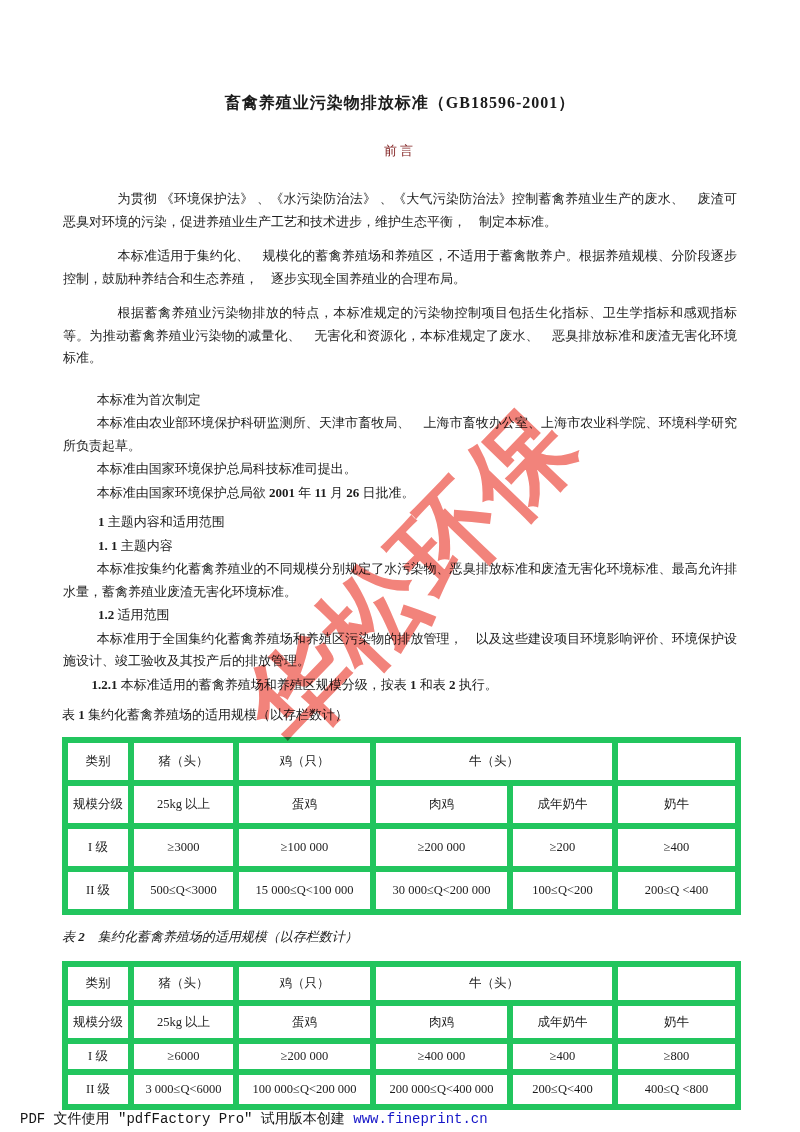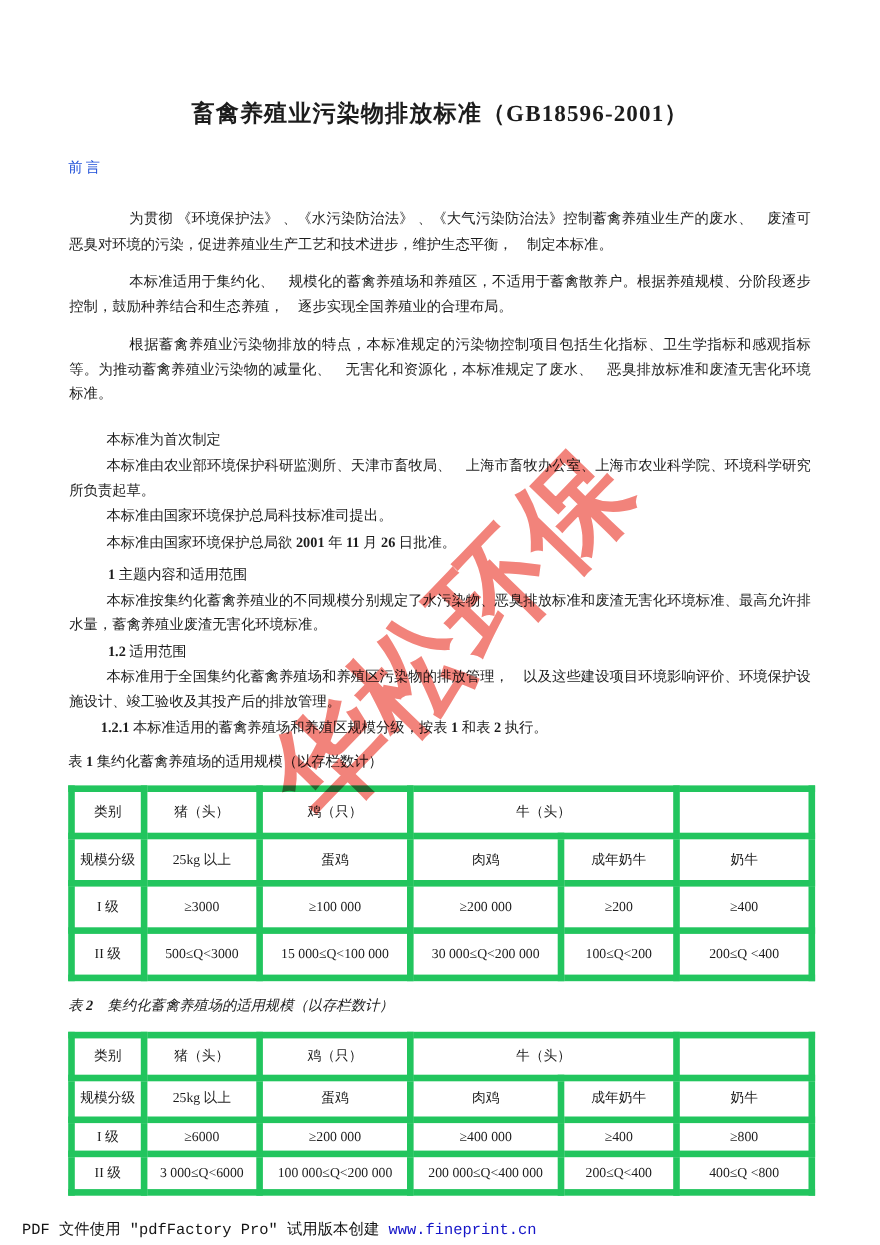--- a/index.html
+++ b/index.html
@@ -11,32 +11,33 @@
     background: #ffffff;
     font-family: "Liberation Serif", serif;
     color: #1c1c1c;
     overflow: hidden;
   }
   .content { padding: 90px 62px 0 62px; }
 
   .doc-title {
     margin: 0;
     text-align: center;
-    font-size: 21px;
+    font-size: 16px;
     line-height: 26px;
     font-weight: bold;
     letter-spacing: 1px;
   }
   .preface {
     margin-top: 26px;
-    text-align: left;
-    color: #1d4ed8;
+    text-align: center;
+    color: #7f1d1d;
     font-size: 13px;
     line-height: 20px;
     letter-spacing: 3px;
+    font-family: Liberation Mono, monospace;
   }
 
   p { margin: 1px; font-size: 13px; line-height: 22.5px; text-align: justify; }
   .para-lg { text-indent: 4.2em; }
   .first-para { margin-top: 26px; }
   .para-lg + .para-lg { margin-top: 12px; }
 
   .notes-block { margin-top: 19px; }
   .indent-sm { text-indent: 2.6em; }
   .section-block { margin-top: 7px; }
@@ -121,20 +122,21 @@
 
     <div class="notes-block">
       <p class="indent-sm">本标准为首次制定</p>
       <p class="indent-sm">本标准由农业部环境保护科研监测所、天津市畜牧局、　上海市畜牧办公室、上海市农业科学院、环境科学研究所负责起草。</p>
       <p class="indent-sm">本标准由国家环境保护总局科技标准司提出。</p>
       <p class="indent-sm"><span>本标准由国家环境保护总局欲 </span><span class="bnum">2001</span><span> 年 </span><span class="bnum">11</span><span> 月 </span><span class="bnum">26</span><span> 日批准。</span></p>
     </div>
 
     <div class="section-block">
       <p class="indent-h"><span class="bnum">1</span><span> 主题内容和适用范围</span></p>
+      <p class="indent-h"><span class="bnum">1. 1</span><span> 主题内容</span></p>
       <p class="indent-sm">本标准按集约化蓄禽养殖业的不同规模分别规定了水污染物、恶臭排放标准和废渣无害化环境标准、最高允许排水量，蓄禽养殖业废渣无害化环境标准。</p>
       <p class="indent-h"><span class="bnum">1.2</span><span> 适用范围</span></p>
       <p class="indent-sm">本标准用于全国集约化蓄禽养殖场和养殖区污染物的排放管理，　以及这些建设项目环境影响评价、环境保护设施设计、竣工验收及其投产后的排放管理。</p>
       <p class="indent-xs"><span class="bnum">1.2.1</span><span> 本标准适用的蓄禽养殖场和养殖区规模分级，按表 </span><span class="bnum">1</span><span> 和表 </span><span class="bnum">2</span><span> 执行。</span></p>
     </div>
 
     <div class="tcap tcap-1"><span>表 </span><span class="bnum">1</span><span> 集约化蓄禽养殖场的适用规模（以存栏数计）</span></div>
 
     <table class="scale t1">
       <colgroup>

